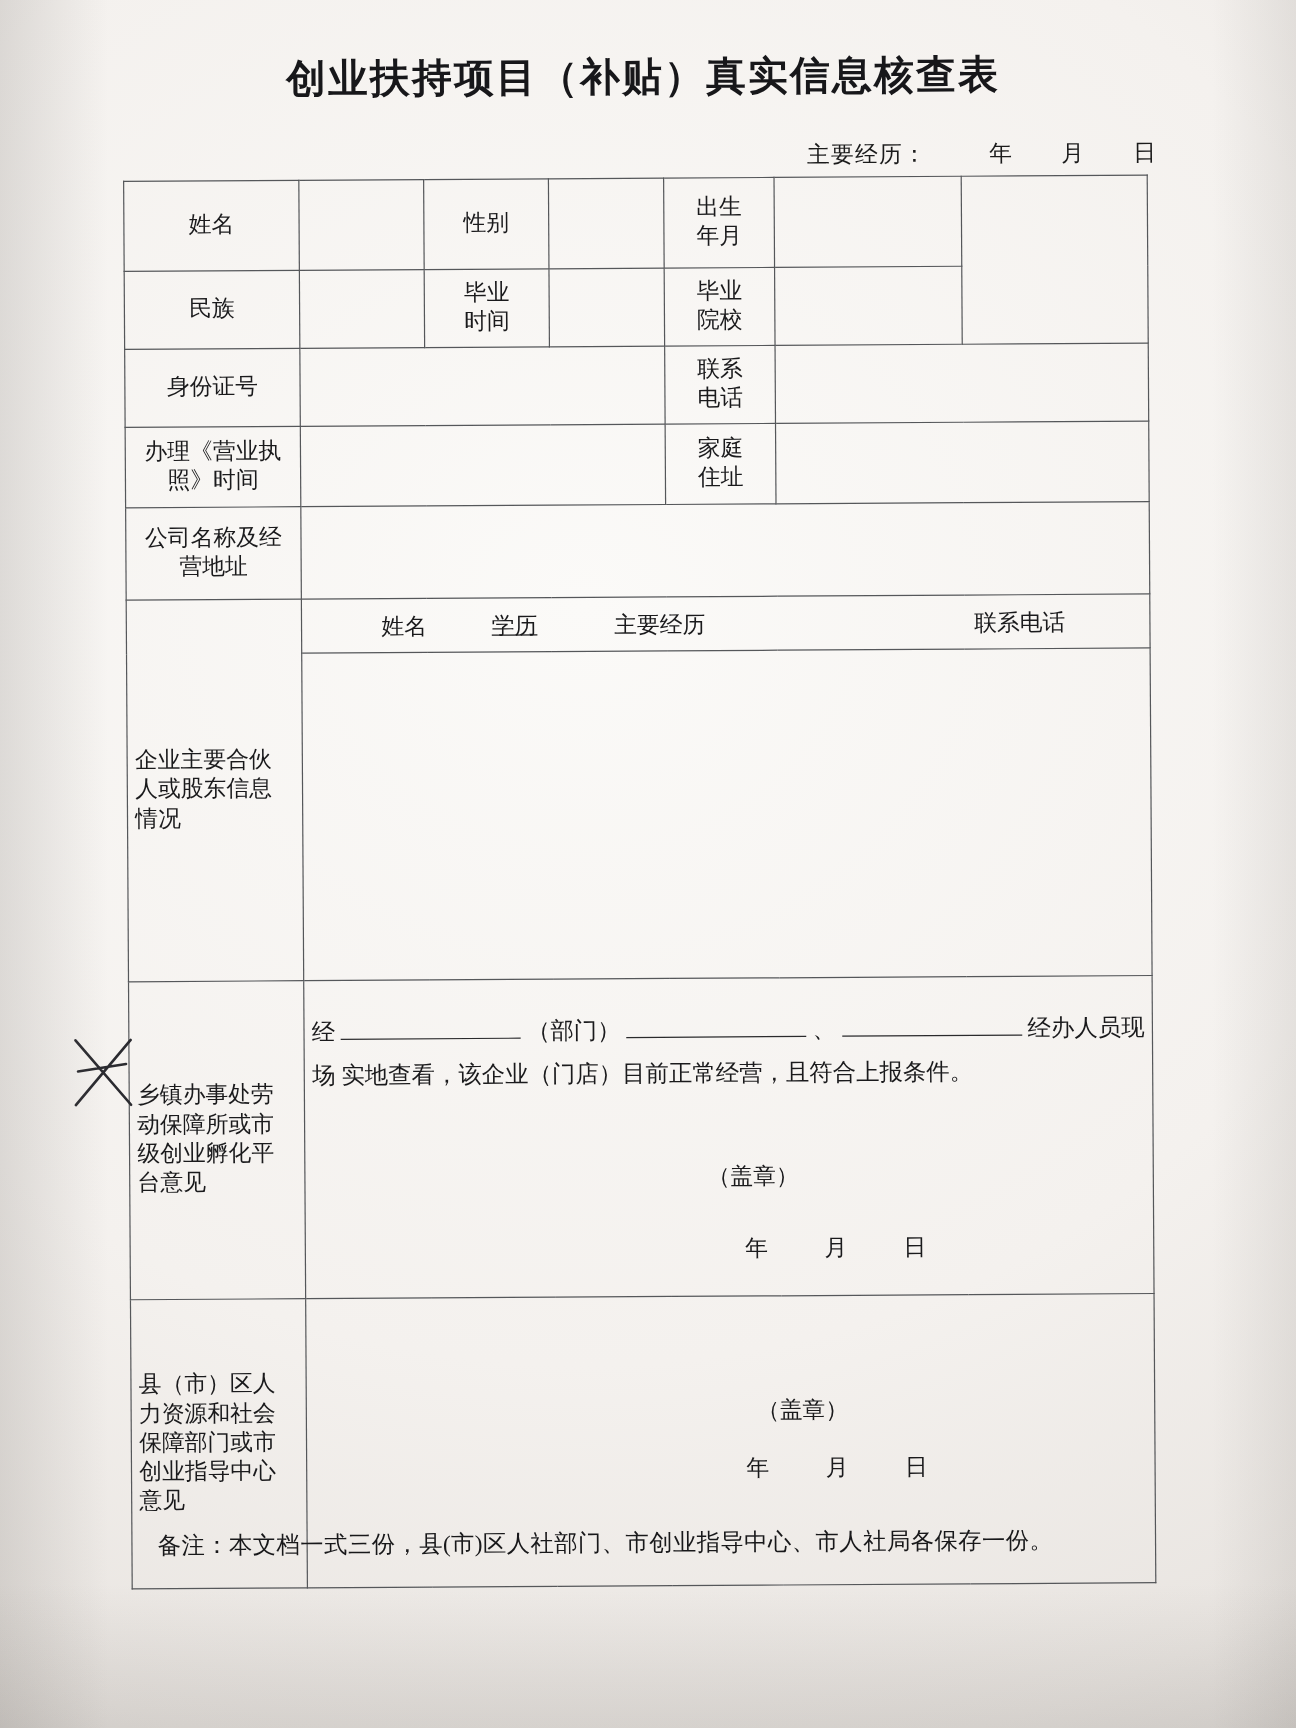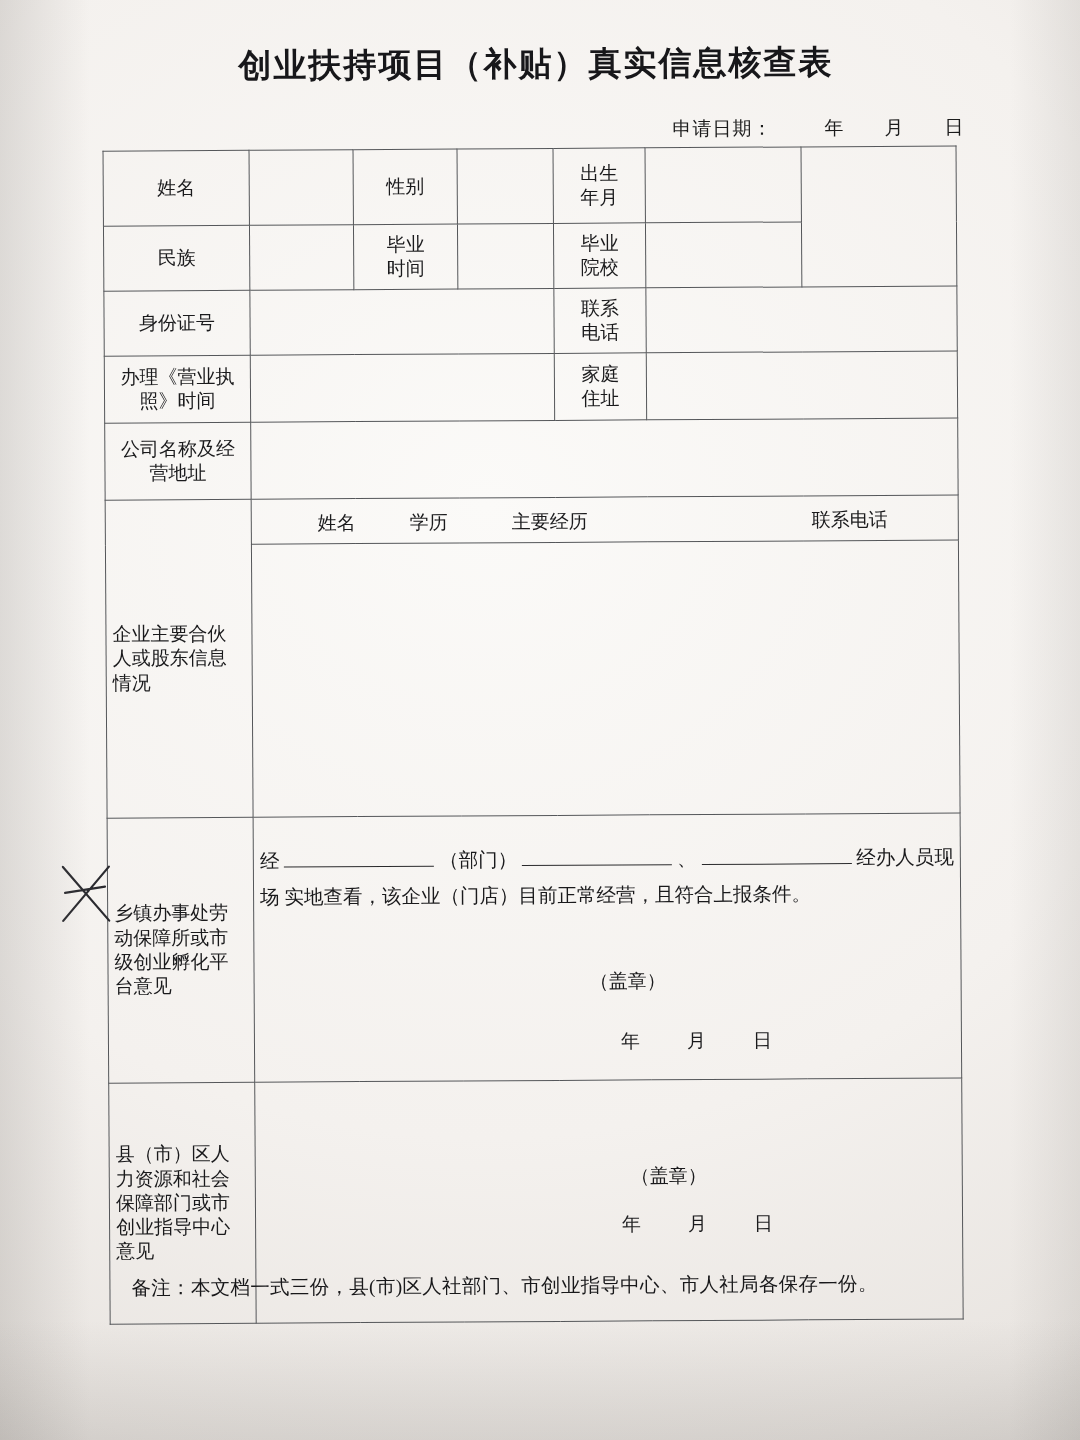--- a/index.html
+++ b/index.html
@@ -104,21 +104,21 @@
     height: 36px;
     font-size: 19px;
     padding-left: 0;
   }
   .partner-head-inner {
     display: flex;
     padding-left: 60px;
     padding-top: 4px;
   }
   .ph-name { width: 92px; }
-  .ph-edu { width: 102px; }
+  .ph-edu { width: 102px; text-decoration: underline; }
   .ph-exp { width: 300px; }
   .ph-tel { width: 130px; }
 
   .partner-label {
     text-align: left;
     padding-left: 14px;
     vertical-align: middle;
   }
   .partner-body { height: 264px; }
 
@@ -203,21 +203,21 @@
 </head>
 <body>
 
 <div class="paper"></div>
 
 <div class="sheet">
 
   <div class="doc-title">创业扶持项目（补贴）真实信息核查表</div>
 
   <div class="apply-date">
-    <span>申请日期：</span><span class="gap-a"></span><span>年</span><span class="gap-b"></span><span>月</span><span class="gap-c"></span><span>日</span>
+    <span>主要经历：</span><span class="gap-a"></span><span>年</span><span class="gap-b"></span><span>月</span><span class="gap-c"></span><span>日</span>
   </div>
 
   <table class="form-table">
     <colgroup>
       <col style="width:146px">
       <col style="width:104px">
       <col style="width:104px">
       <col style="width:96px">
       <col style="width:92px">
       <col style="width:156px">

